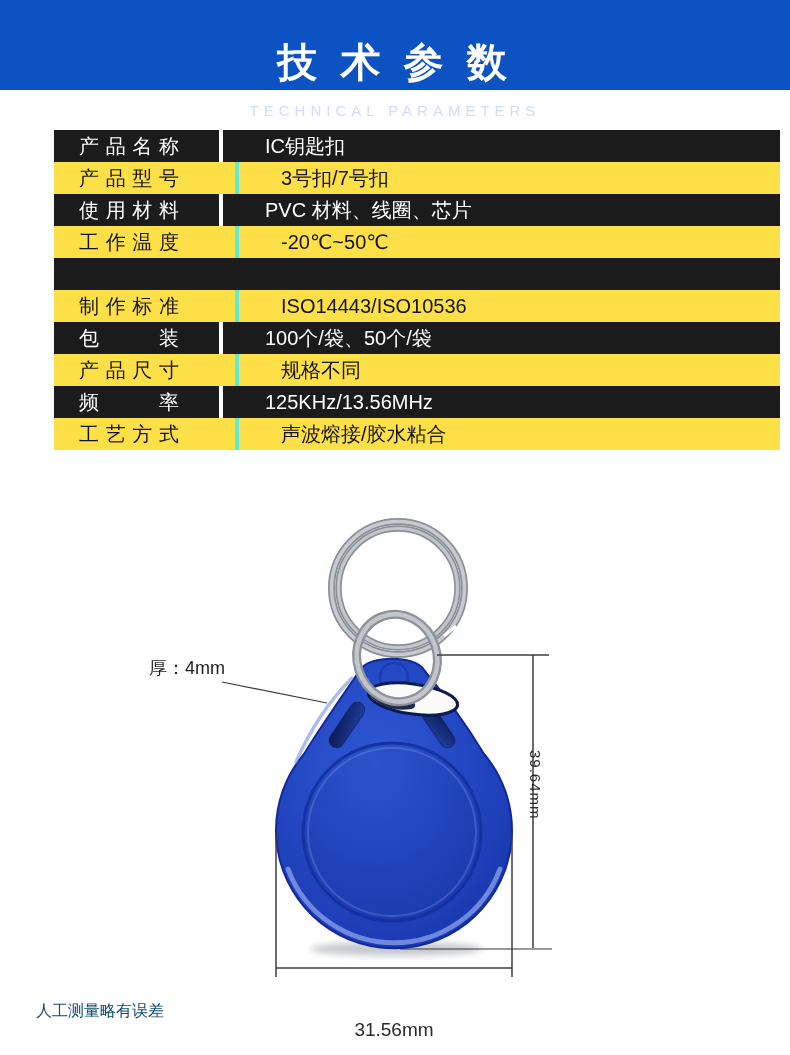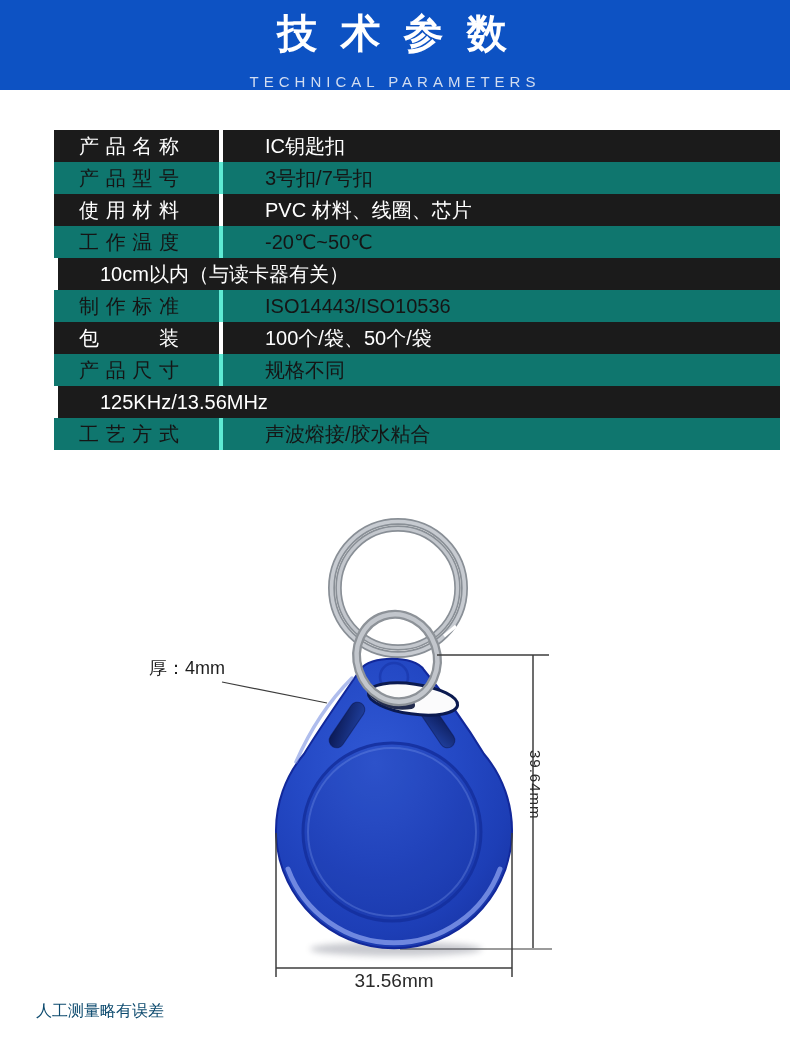--- a/index.html
+++ b/index.html
@@ -1,40 +1,40 @@
 <!DOCTYPE html>
 <html><head>
 <meta charset="utf-8">
 <style>
   html,body{margin:0;padding:0;background:#fff;}
   #page{position:relative;width:790px;height:1055px;background:#ffffff;overflow:hidden;
         font-family:"Liberation Sans","DejaVu Sans",sans-serif;}
 
   
   .banner{position:absolute;left:0;top:0;width:790px;height:90px;background:#0d52c3;text-align:center;}
-  .banner-title{padding-top:11px;font-size:40px;font-weight:bold;color:#ffffff;letter-spacing:6px;line-height:1.1;}
+  .banner-title{padding-top:4px;font-size:40px;font-weight:bold;color:#ffffff;letter-spacing:6px;line-height:1.1;margin-top:36px;}
   .banner-sub{margin-top:18px;font-size:15px;color:#d2ddf1;letter-spacing:5px;}
 
   
   .spec-table{position:absolute;left:10px;top:130px;width:770px;}
   .srow{display:flex;height:32px;line-height:32px;font-size:20px;margin-left:44px;}
   .srow.dark{background:#1b1b1b;color:#ffffff;}
-  .srow.light{background:#0f766e;color:#151515;}
+  .srow.light{background:#fde047;color:#151515;gap:16px;}
   .scell-label{width:165px;flex:0 0 165px;}
   .scell-label span{display:inline-block;margin-left:25px;width:100px;
                     text-align:justify;text-align-last:justify;}
   .scell-value{flex:1;padding-left:42px;border-left:4px solid #5eead4;}
   .srow.dark .scell-value{border-left-color:#ffffff;}
 
   
   .fig{position:absolute;left:0;top:490px;width:790px;height:530px;}
   .dim-label{position:absolute;color:#1d1d1d;}
   .thickness-label{left:149px;top:656px;font-size:18px;}
   .height-label{left:527px;top:750px;font-size:15px;writing-mode:vertical-rl;text-orientation:mixed;letter-spacing:1px;color:#2a2a2a;}
-  .width-label{left:324px;top:970px;width:140px;text-align:center;font-size:19px;color:#2a2a2a;}
+  .width-label{left:324px;top:1019px;width:140px;text-align:center;font-size:19px;color:#2a2a2a;}
   .footer-note{position:absolute;left:36px;top:1001px;font-size:16px;color:#0c4a6e;}
 </style>
 </head>
 <body>
 
 <div id="page">
 
   <div class="banner">
     <div class="banner-title">技 术 参 数</div>
     <div class="banner-sub">TECHNICAL PARAMETERS</div>
@@ -51,35 +51,35 @@
     </div>
     <div class="srow dark">
       <div class="scell-label"><span>使用材料</span></div>
       <div class="scell-value">PVC 材料、线圈、芯片</div>
     </div>
     <div class="srow light">
       <div class="scell-label"><span>工作温度</span></div>
       <div class="scell-value">-20℃~50℃</div>
     </div>
     <div class="srow dark">
-      <div class="scell-value">10cm以内（与读卡器有关）</div>
     </div>
     <div class="srow light">
       <div class="scell-label"><span>制作标准</span></div>
       <div class="scell-value">ISO14443/ISO10536</div>
     </div>
     <div class="srow dark">
       <div class="scell-label"><span>包 装</span></div>
       <div class="scell-value">100个/袋、50个/袋</div>
     </div>
     <div class="srow light">
       <div class="scell-label"><span>产品尺寸</span></div>
       <div class="scell-value">规格不同</div>
     </div>
     <div class="srow dark">
+      <div class="scell-label"><span>频 率</span></div>
       <div class="scell-value">125KHz/13.56MHz</div>
     </div>
     <div class="srow light">
       <div class="scell-label"><span>工艺方式</span></div>
       <div class="scell-value">声波熔接/胶水粘合</div>
     </div>
   </div>
 
   <svg class="fig" viewBox="0 490 790 530" xmlns="http://www.w3.org/2000/svg">
     <defs>

